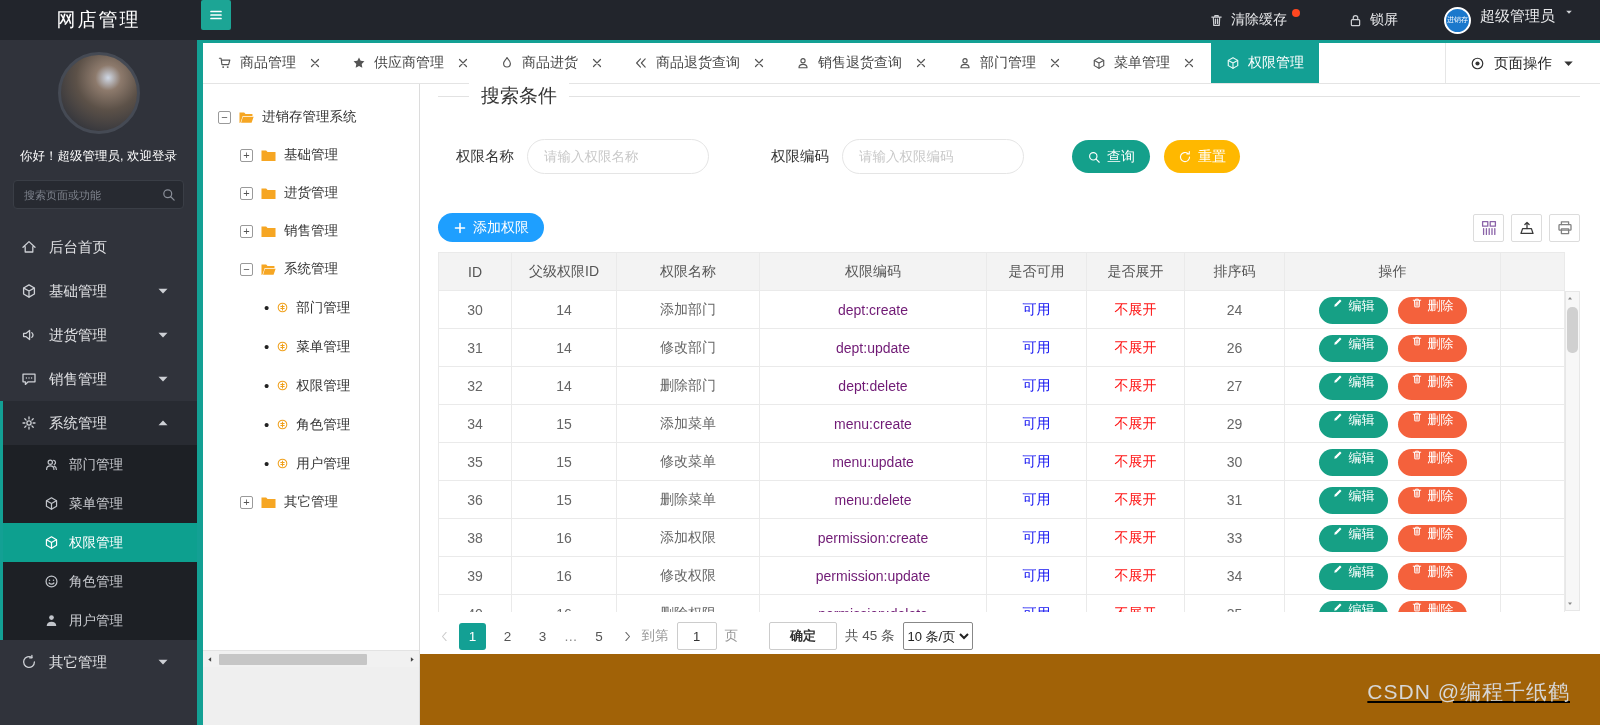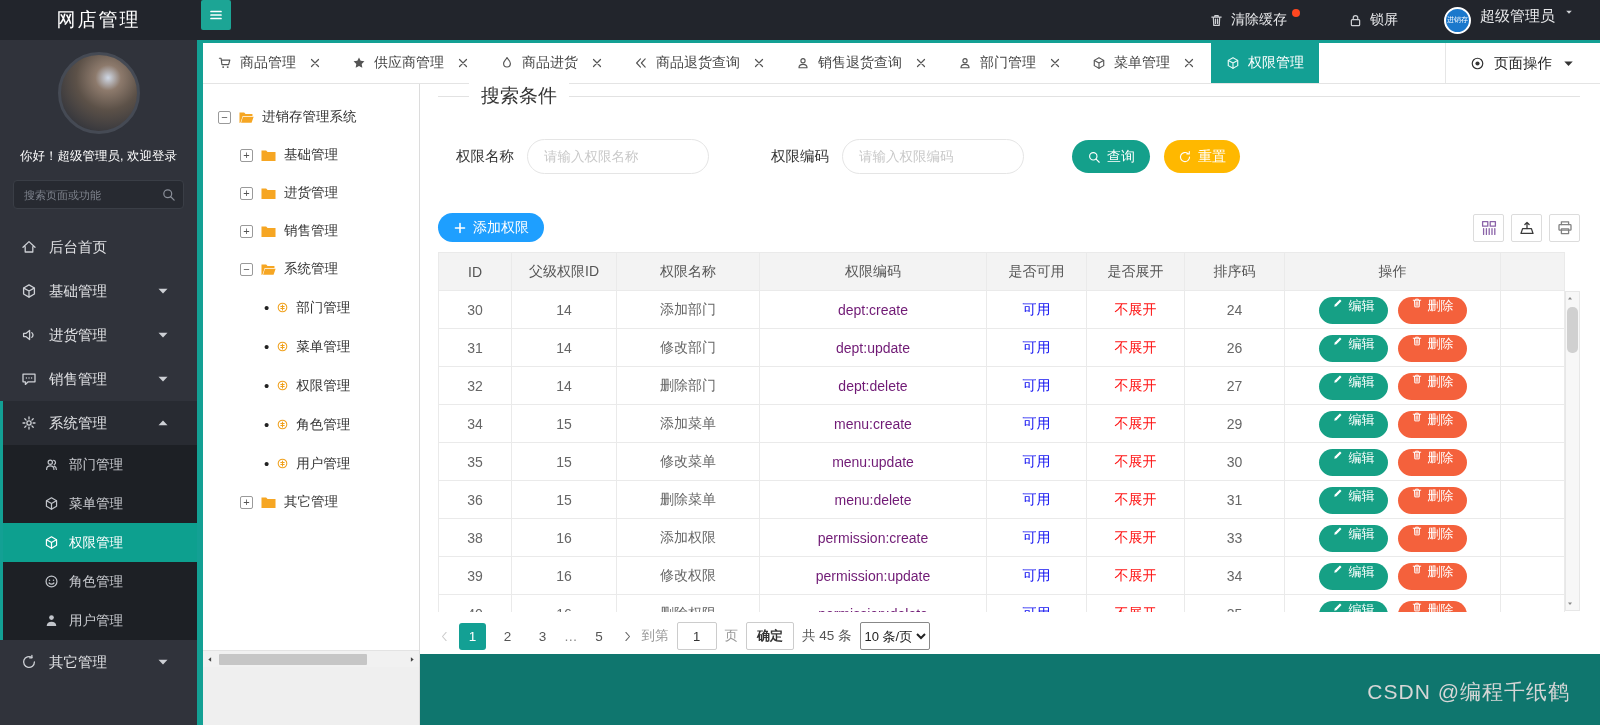--- a/index.html
+++ b/index.html
@@ -128,26 +128,26 @@
   .pager{margin:6px 20px 0 18px;height:36px;display:flex;align-items:center;gap:8px;font-size:13.5px;color:#555;flex:none;}
   .pg-arrow{font-size:13px;color:#ccc;display:inline-flex;cursor:pointer;}
   .pg-arrow.next{color:#666;}
   .pg-num{min-width:27px;height:27px;display:inline-flex;align-items:center;justify-content:center;
     border-radius:3px;cursor:pointer;color:#555;}
   .pg-num.active{background:#13a094;color:#fff;}
   .pg-dots{color:#888;}
   .pg-muted{color:#999;}
   .pg-input{width:40px;height:28px;border:1px solid #ccc;border-radius:2px;text-align:center;
     font-size:13px;color:#333;outline:none;}
-  .pg-confirm{height:28px;padding:0 10px;border:1px solid #ccc;border-radius:2px;background:#fff;
-    font-size:13px;color:#333;font-weight:bold;cursor:pointer;font-family:inherit;}
+  .pg-confirm{height:28px;padding:0 20px;border:1px solid #ccc;border-radius:2px;background:#fff;
+    font-size:13px;color:#333;font-weight:bold;cursor:pointer;font-family:inherit;margin-left:23px;}
   .pg-total{color:#555;}
   .pg-size{height:28px;border:1px solid #888;border-radius:2px;font-size:13px;color:#222;
     font-family:inherit;outline:none;background:#fff;}
-  .cfoot{flex:1;background:#0f766e;display:flex;align-items:flex-start;justify-content:flex-end;}
+  .cfoot{flex:1;background:#a16207;display:flex;align-items:flex-start;justify-content:flex-end;text-decoration:underline;}
   .watermark{font-size:21px;color:#d6d6d6;margin:24px 30px 0 0;letter-spacing:1px;}
 </style>
 </head>
 <body>
 
 <div id="app">
 
   <header class="topbar">
     <div class="logo">网店管理</div>
     <button class="hamburger">

